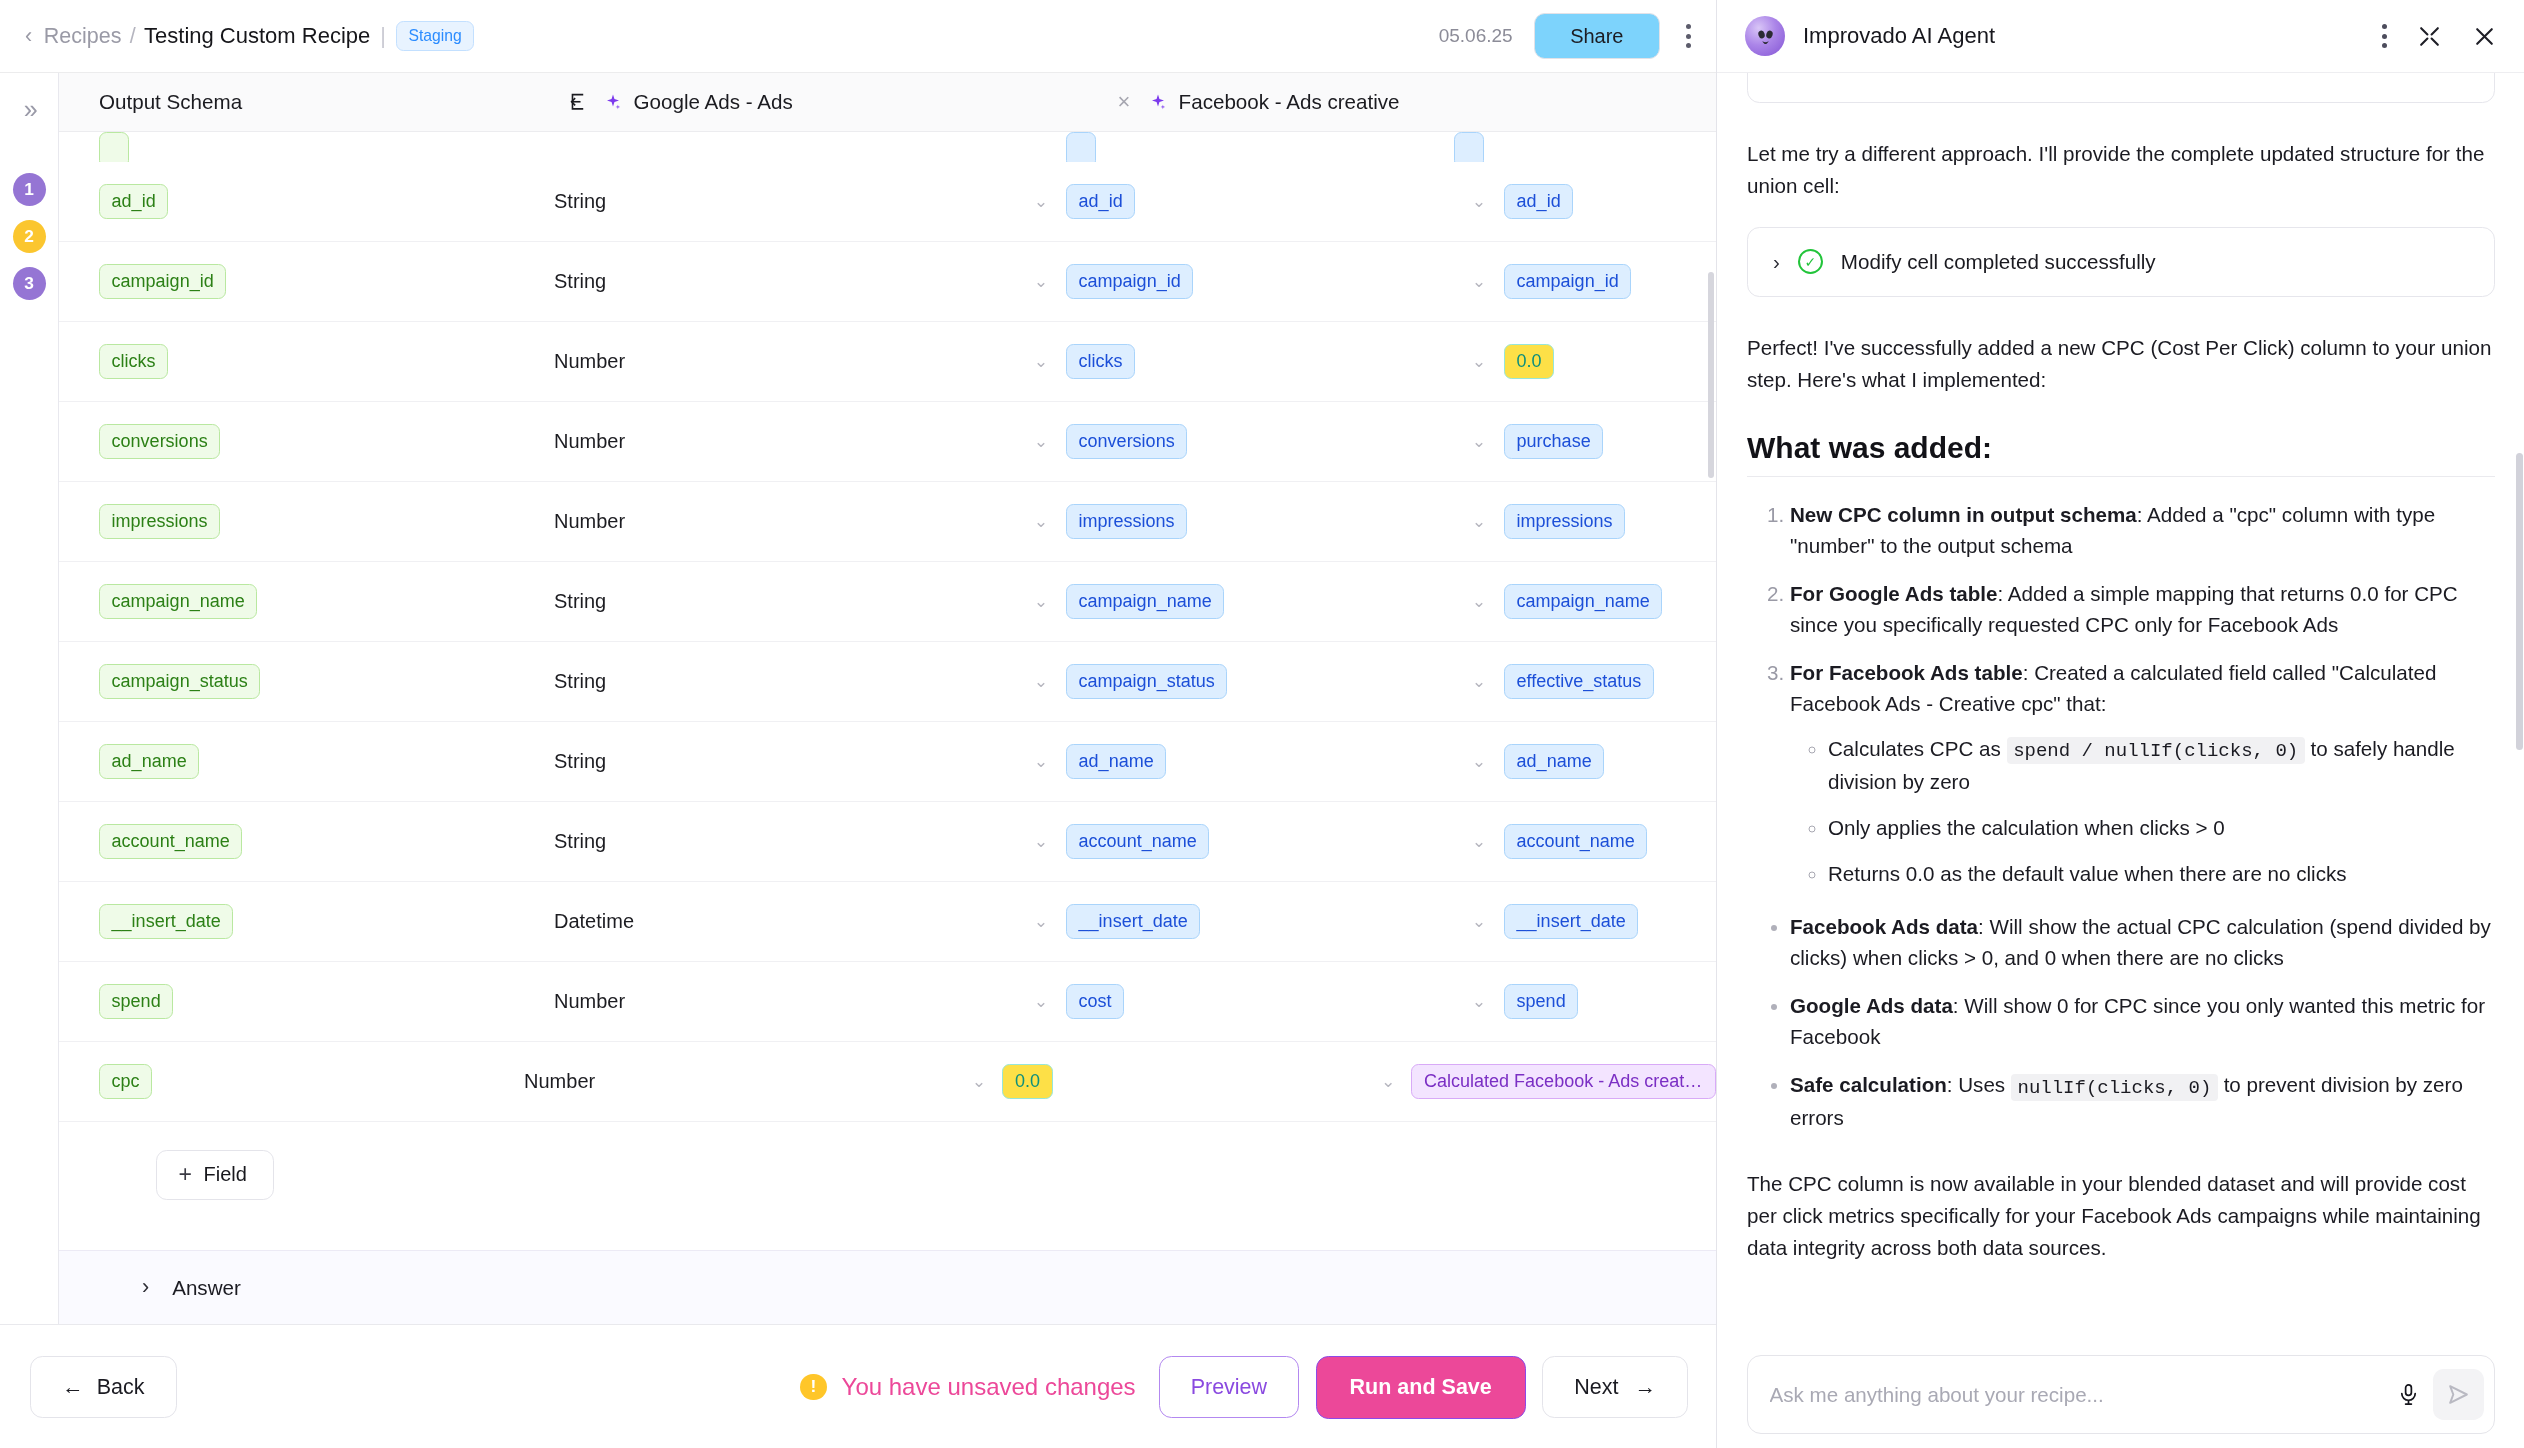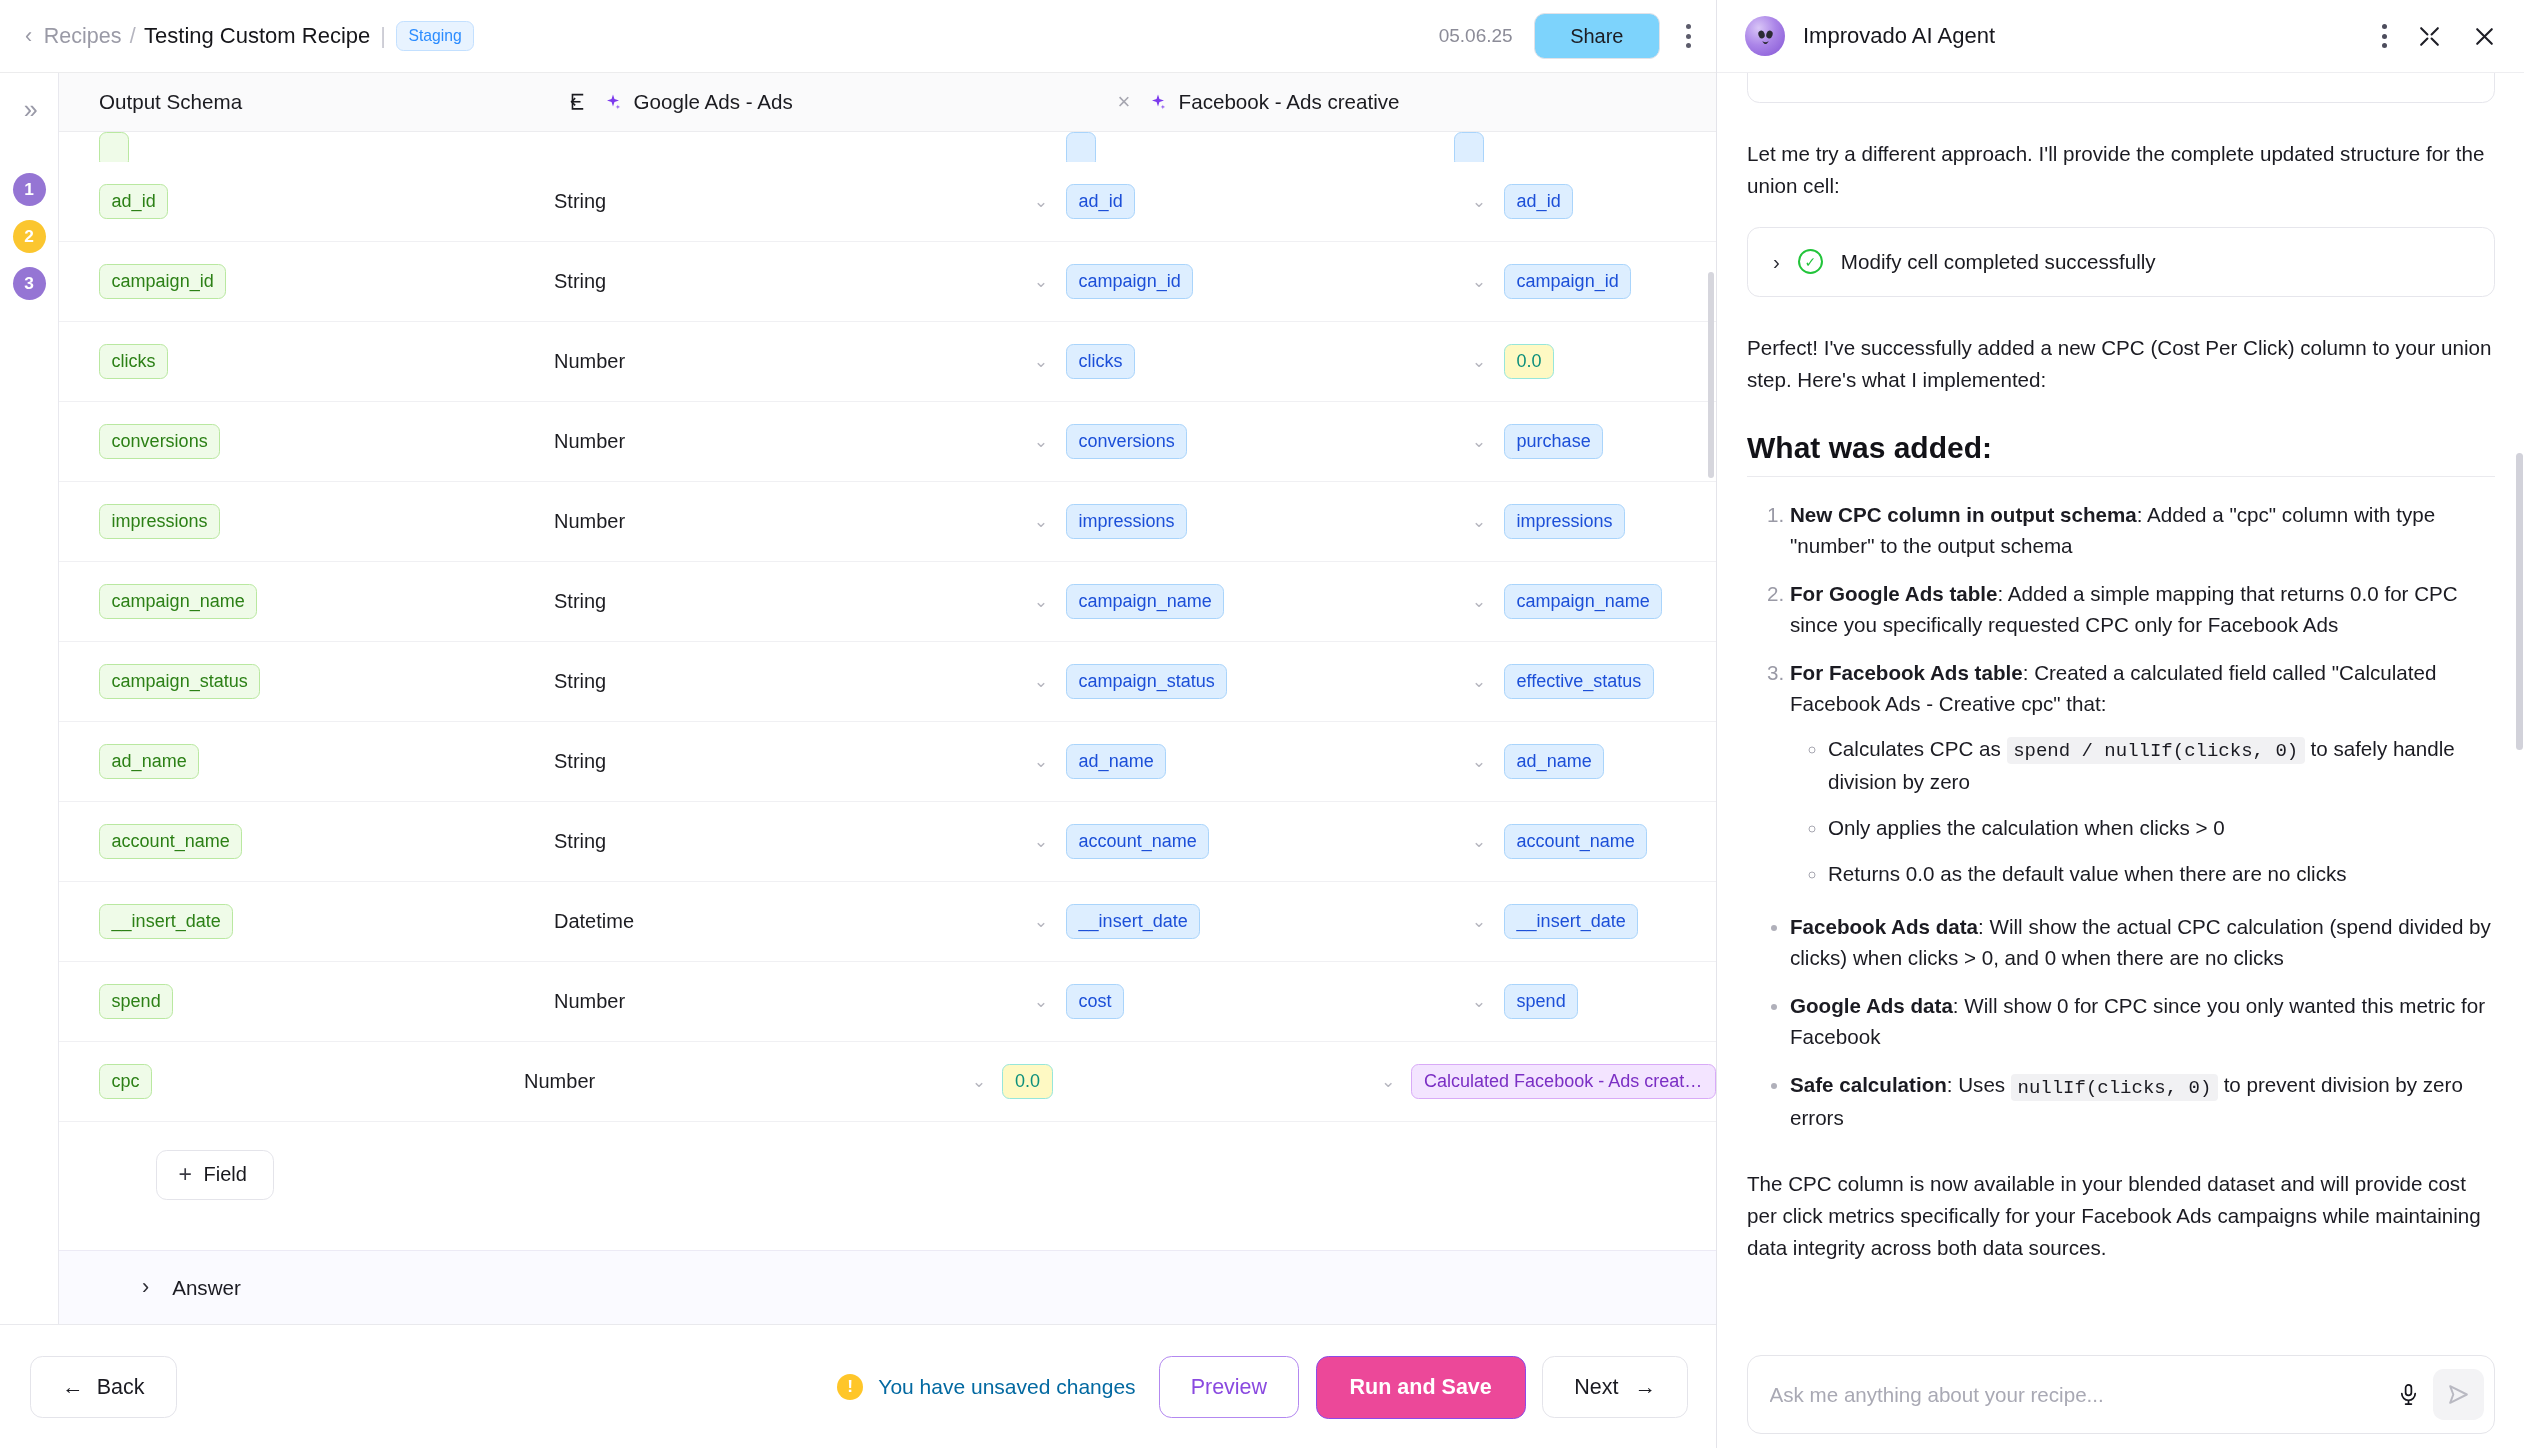--- a/index.html
+++ b/index.html
@@ -98,21 +98,21 @@
   .c-src { width: 388px; display:flex; align-items:center; }
   .c-src2 { flex: 1 1 auto; display:flex; align-items:center; min-width: 0; }
 
   .tag {
     display: inline-block; font-size: 18px; padding: 6.6px 11.6px;
     border-radius: 7.4px; white-space: nowrap; cursor: pointer;
     line-height: 1.15;
   }
   .tag-green { background: #effbe8; border: 0.8px solid #b9e8a0; color: #2c8016; }
   .tag-blue  { background: #ddeeff; border: 0.8px solid #a9d4fb; color: #1c4fd8; }
-  .tag-teal  { background: #fef9c3; border: 0.8px solid #96e6da; color: #0d8f7c; }
+  .tag-teal  { background: #fde047; border: 0.8px solid #96e6da; color: #0d8f7c; }
   .tag-purple{ background: #f3e4ff; border: 0.8px solid #d8aaf7; color: #7b2fc4;
                max-width: 326px; overflow: hidden; text-overflow: ellipsis; }
 
   .add-field-row { padding: 28px 0 0 97px; }
   .add-field {
     font-size: 20px; color: #18181d; background: #fff;
     border: 0.8px solid #e4e4ea; border-radius: 10.7px;
     padding: 12.4px 26.4px 12.4px 21.5px; cursor: pointer;
     display: inline-flex; align-items: center; gap: 11.6px;
   }
@@ -139,21 +139,21 @@
   }
   .btn-back { background: #fff; border: 0.8px solid #e4e4ea; color: #1b1b22; padding: 17.3px 31px; gap: 13.2px; }
   .btn-next { background: #fff; border: 0.8px solid #e4e4ea; color: #1b1b22; padding: 17.3px 31px; gap: 16px; }
   .bb-spacer { flex: 1 1 auto; }
   .unsaved { display: flex; align-items: center; gap: 15px; margin-right: 23px; }
   .warn-dot {
     width: 26.4px; height: 26.4px; border-radius: 50%; background: #ffc629;
     color: #fff; font-size: 17.3px; font-weight: 700;
     display: flex; align-items: center; justify-content: center;
   }
-  .unsaved .txt { font-size: 21px; color: #0369a1; }
+  .unsaved .txt { font-size: 24px; color: #ec4899; }
   .btn-preview { background: #fff; border: 0.8px solid #b388f0; color: #8a4ae0; padding: 17.3px 31px; margin-right: 16.5px; }
   .btn-run { background: #ec4899; border: 0.8px solid #8b4ae8; color: #fff; font-weight: 700; padding: 18px 33px; margin-right: 16.5px; }
 
   
   .ai {
     width: 809px; flex: 0 0 809px; height: 1449px;
     background: #fff; border-left: 0.8px solid #e4e4ea;
     display: flex; flex-direction: column; position: relative;
   }
   .ai-head {

